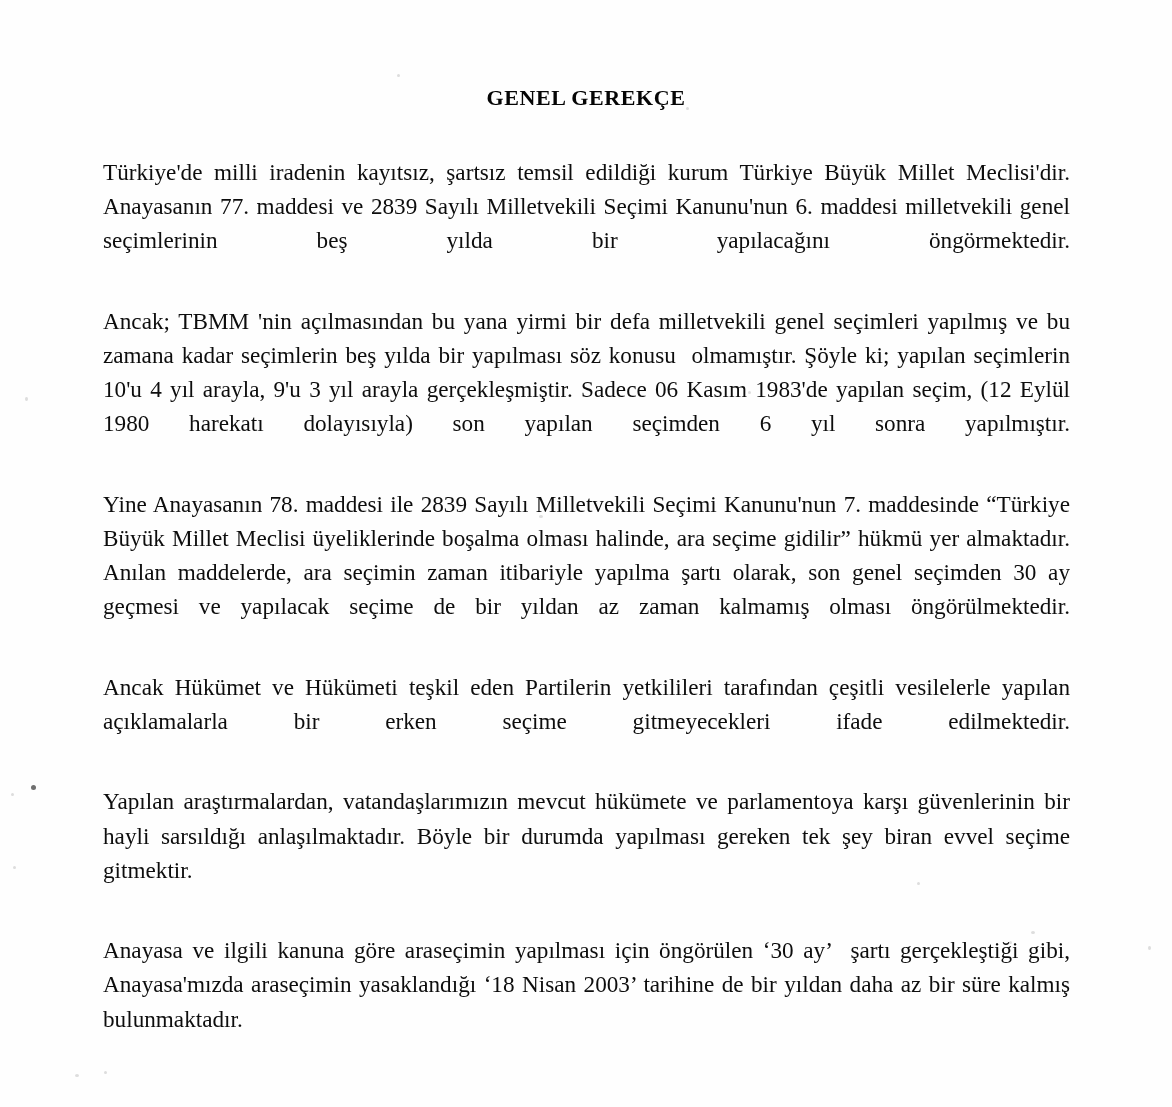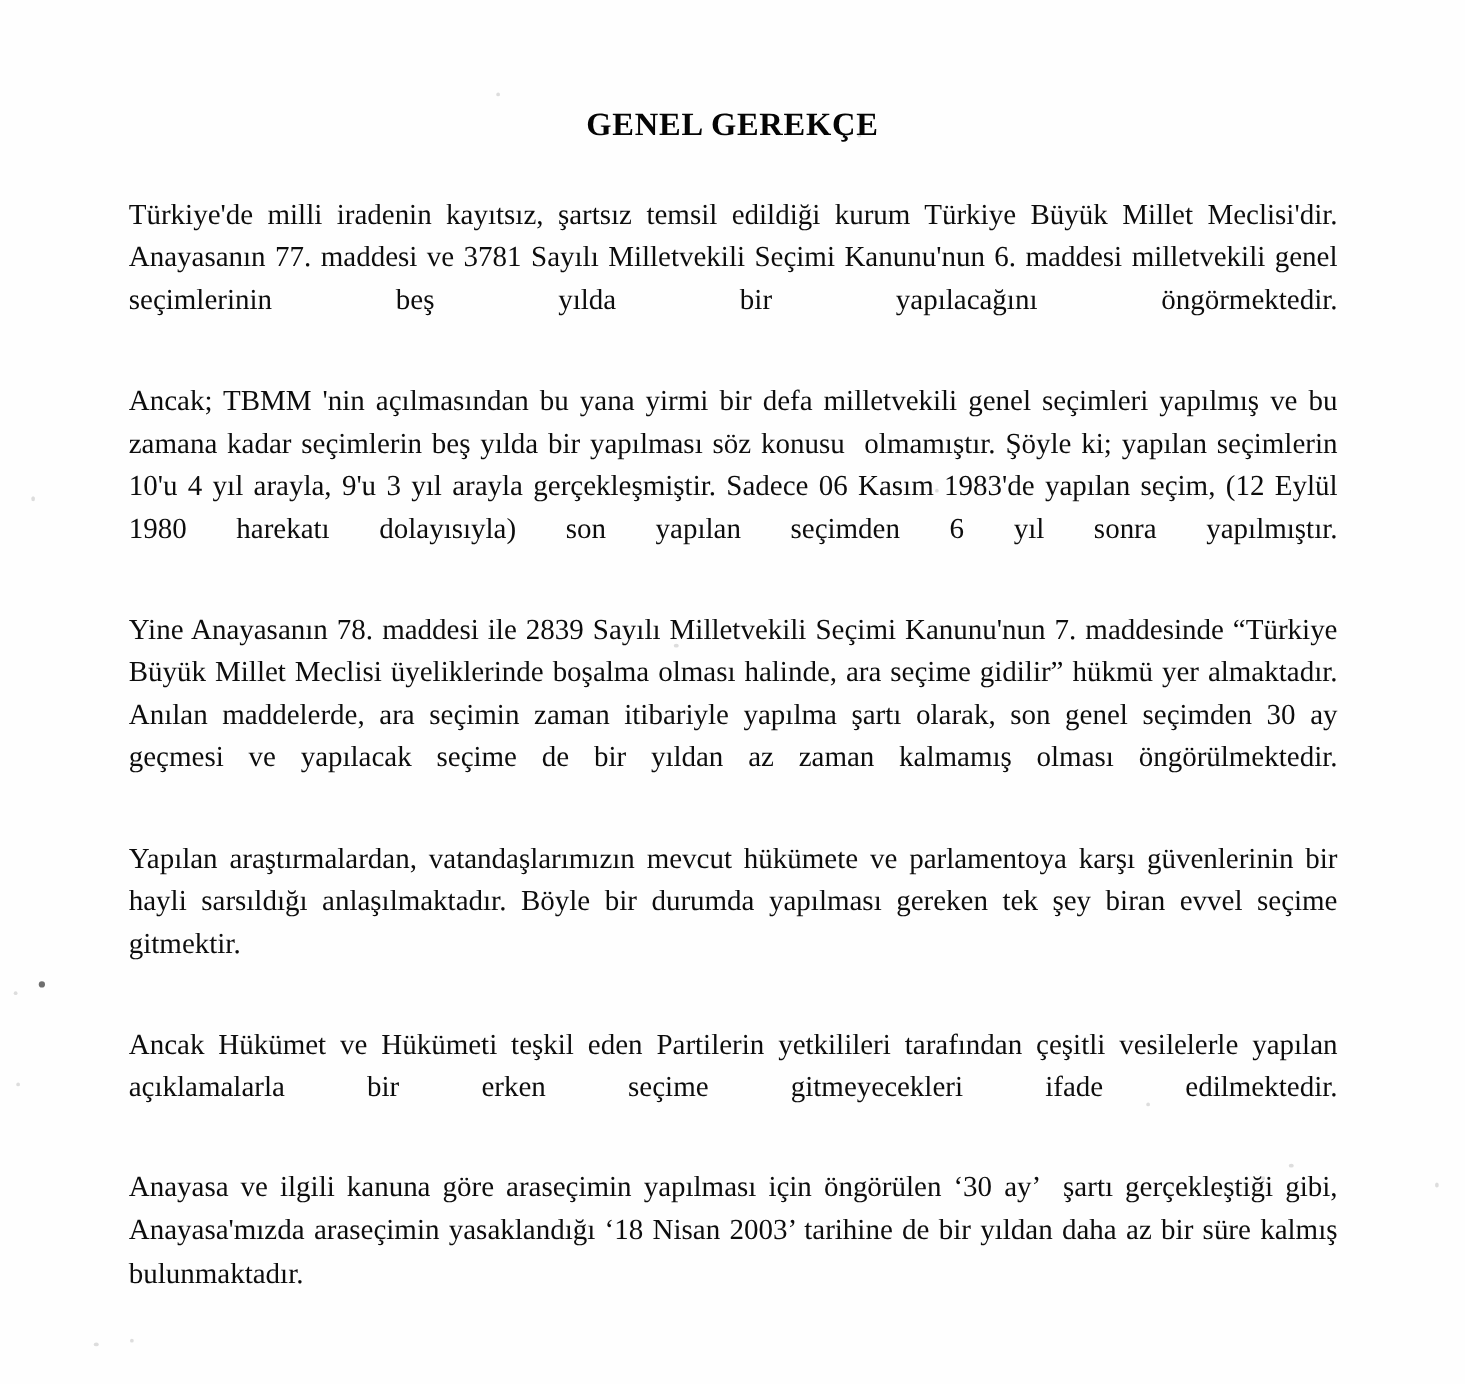--- a/index.html
+++ b/index.html
@@ -36,21 +36,21 @@
   .speck.dark { background: #6f6f6f; }
   .speck.faint { background: #dddddd; }
 
   
   .doc-title {
     position: absolute;
     left: 0;
     right: 0;
     top: 66px;
     text-align: center;
-    font-size: 26px;
+    font-size: 22px;
     font-weight: bold;
     letter-spacing: 0.6px;
     line-height: 34px;
     color: #050505;
     font-family: "Liberation Serif", "DejaVu Serif", serif;
   }
 
   
   .body-column {
     position: absolute;
@@ -94,22 +94,22 @@
   <div class="speck faint" style="left:917px; top:882px; width:3px; height:3px;"></div>
   <div class="speck faint" style="left:1031px; top:931px; width:4px; height:3px;"></div>
   <div class="speck faint" style="left:1148px; top:946px; width:3px; height:4px;"></div>
   <div class="speck faint" style="left:1009px; top:941px; width:3px; height:3px;"></div>
   <div class="speck faint" style="left:75px; top:1074px; width:4px; height:3px;"></div>
   <div class="speck faint" style="left:104px; top:1071px; width:3px; height:3px;"></div>
 
   <h1 class="doc-title">GENEL GEREKÇE</h1>
 
   <div class="body-column">
-    <p class="para">Türkiye'de milli iradenin kayıtsız, şartsız temsil edildiği kurum Türkiye Büyük Millet Meclisi'dir. Anayasanın 77. maddesi ve 3781 Sayılı Milletvekili Seçimi Kanunu'nun 6. maddesi milletvekili genel seçimlerinin beş yılda bir yapılacağını öngörmektedir.</p>
+    <p class="para">Türkiye'de milli iradenin kayıtsız, şartsız temsil edildiği kurum Türkiye Büyük Millet Meclisi'dir. Anayasanın 77. maddesi ve 2839 Sayılı Milletvekili Seçimi Kanunu'nun 6. maddesi milletvekili genel seçimlerinin beş yılda bir yapılacağını öngörmektedir.</p>
     <p class="para">Ancak; TBMM 'nin açılmasından bu yana yirmi bir defa milletvekili genel seçimleri yapılmış ve bu zamana kadar seçimlerin beş yılda bir yapılması söz konusu  olmamıştır. Şöyle ki; yapılan seçimlerin 10'u 4 yıl arayla, 9'u 3 yıl arayla gerçekleşmiştir. Sadece 06 Kasım 1983'de yapılan seçim, (12 Eylül 1980 harekatı dolayısıyla) son yapılan seçimden 6 yıl sonra yapılmıştır.</p>
     <p class="para">Yine Anayasanın 78. maddesi ile 2839 Sayılı Milletvekili Seçimi Kanunu'nun 7. maddesinde “Türkiye Büyük Millet Meclisi üyeliklerinde boşalma olması halinde, ara seçime gidilir” hükmü yer almaktadır. Anılan maddelerde, ara seçimin zaman itibariyle yapılma şartı olarak, son genel seçimden 30 ay geçmesi ve yapılacak seçime de bir yıldan az zaman kalmamış olması öngörülmektedir.</p>
+    <p class="para">Ancak Hükümet ve Hükümeti teşkil eden Partilerin yetkilileri tarafından çeşitli vesilelerle yapılan açıklamalarla bir erken seçime gitmeyecekleri ifade edilmektedir.</p>
     <p class="para">Yapılan araştırmalardan, vatandaşlarımızın mevcut hükümete ve parlamentoya karşı güvenlerinin bir hayli sarsıldığı anlaşılmaktadır. Böyle bir durumda yapılması gereken tek şey biran evvel seçime gitmektir.</p>
-    <p class="para">Ancak Hükümet ve Hükümeti teşkil eden Partilerin yetkilileri tarafından çeşitli vesilelerle yapılan açıklamalarla bir erken seçime gitmeyecekleri ifade edilmektedir.</p>
     <p class="para">Anayasa ve ilgili kanuna göre araseçimin yapılması için öngörülen ‘30 ay’  şartı gerçekleştiği gibi, Anayasa'mızda araseçimin yasaklandığı ‘18 Nisan 2003’ tarihine de bir yıldan daha az bir süre kalmış bulunmaktadır.</p>
 
   </div>
 
 </div>
 
 </body></html>

